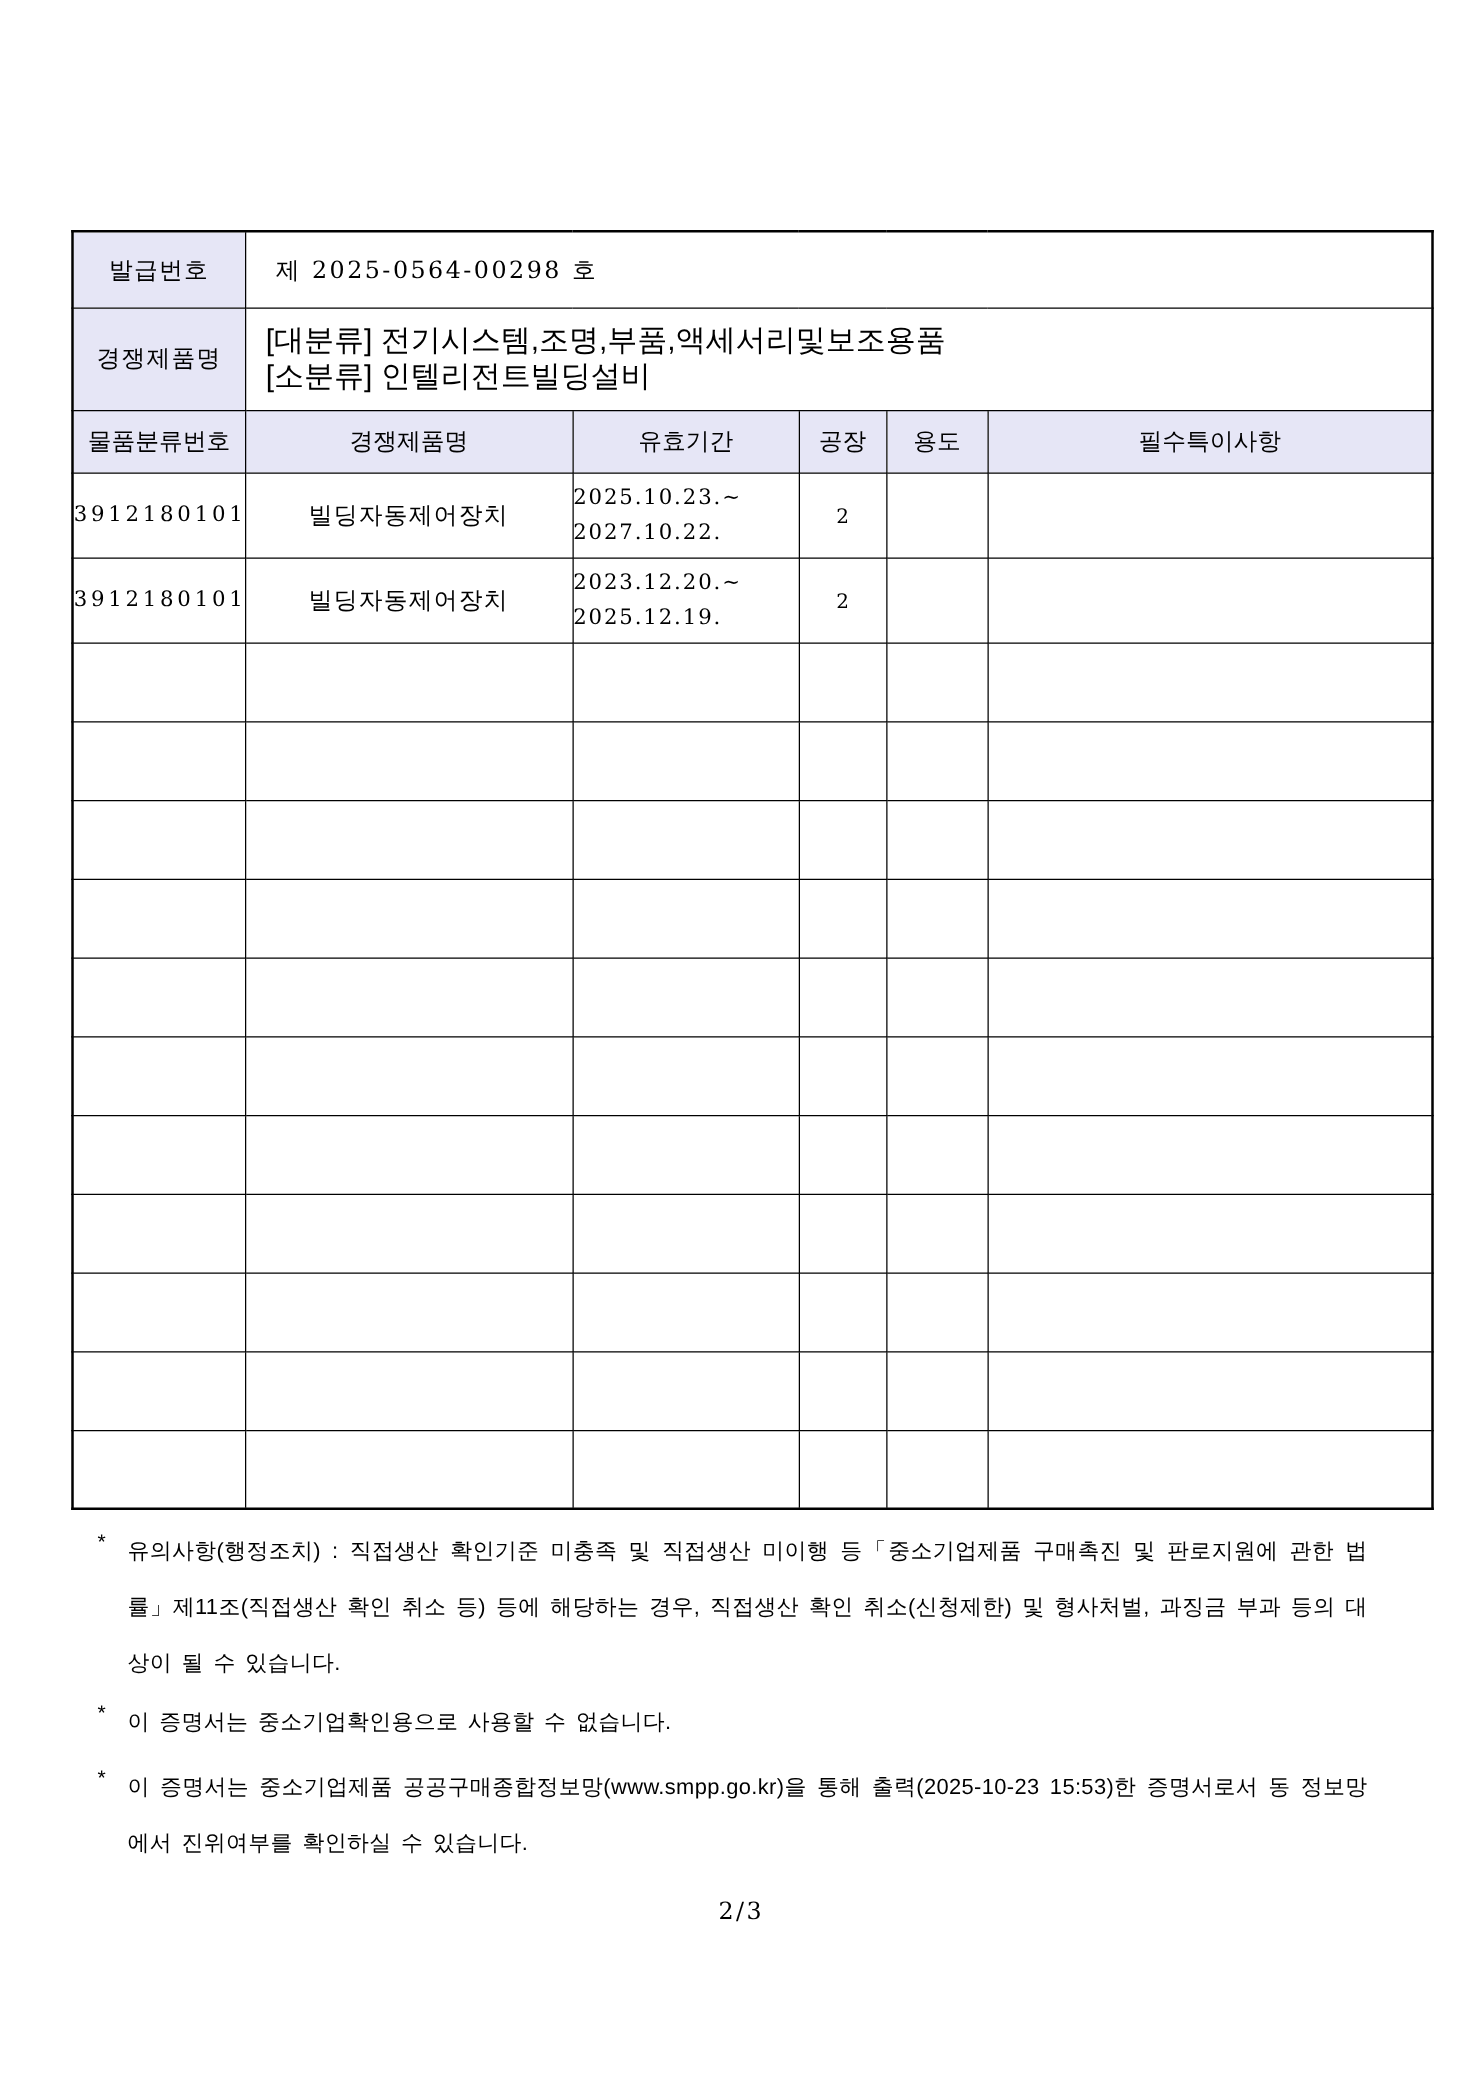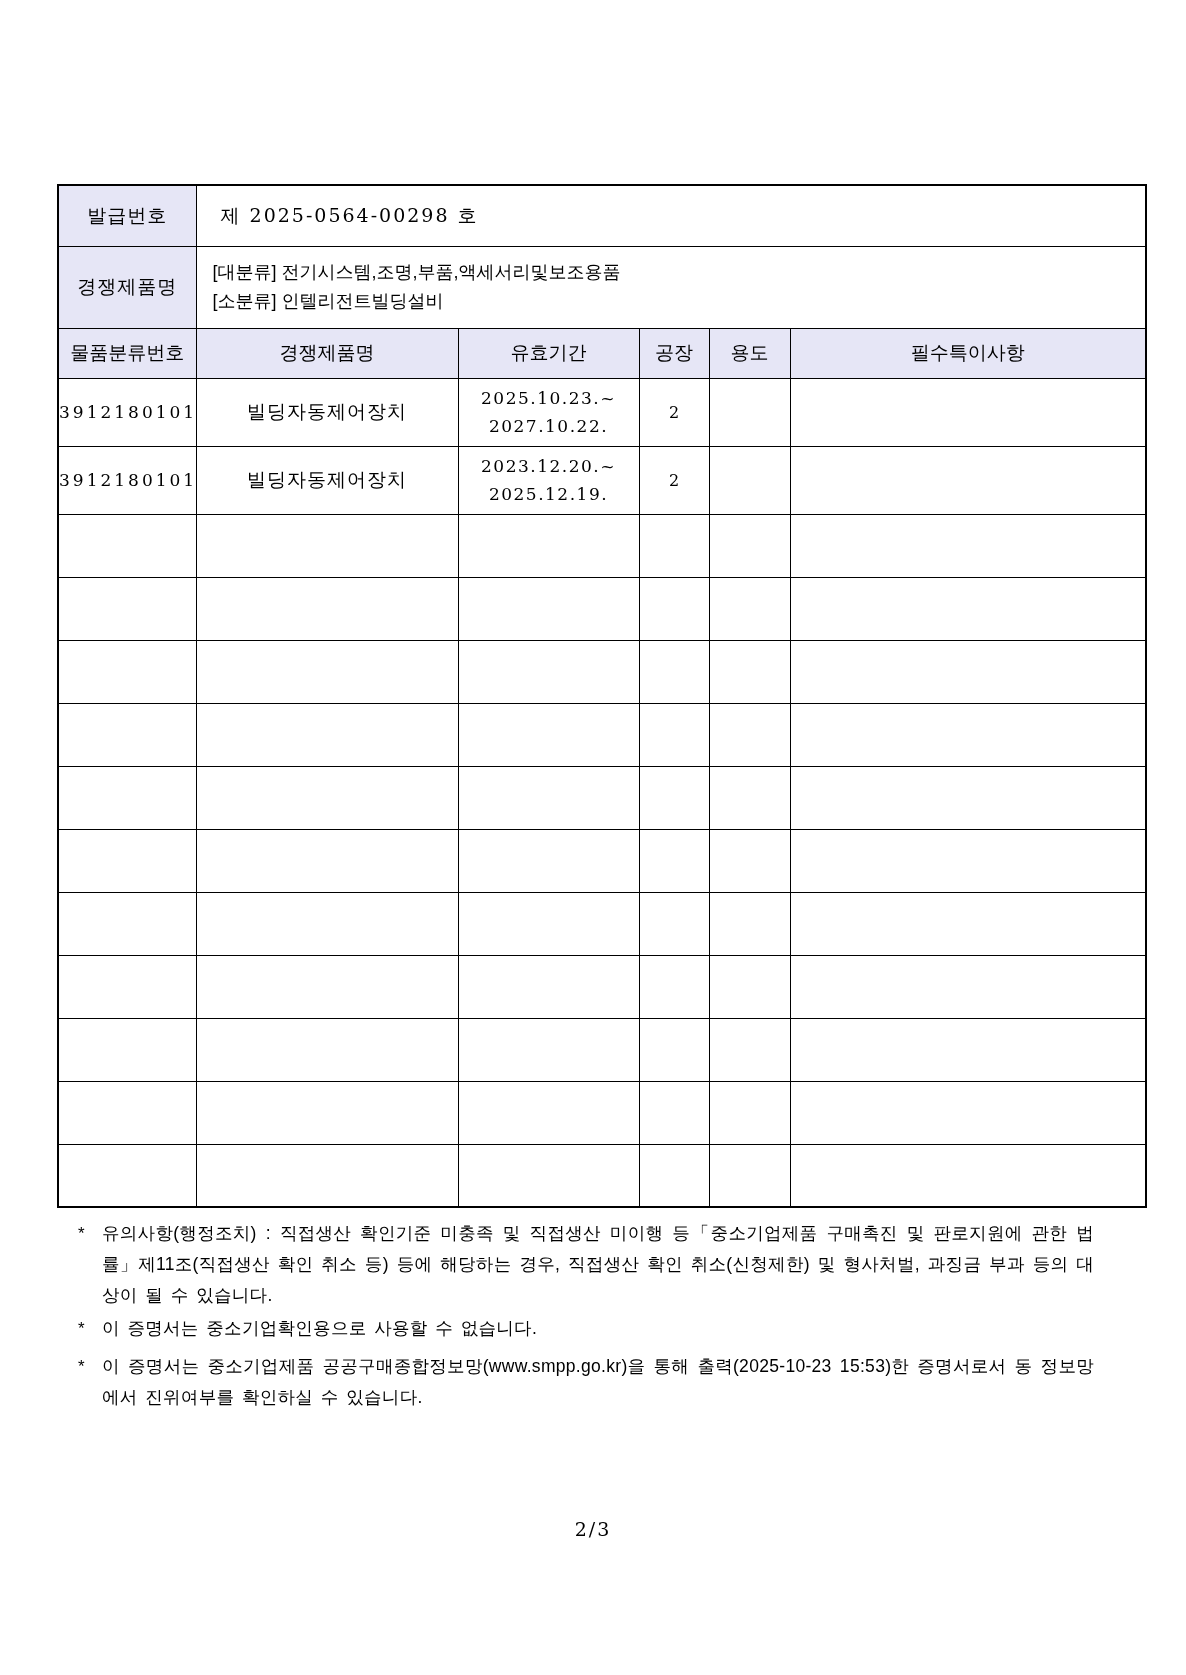--- a/index.html
+++ b/index.html
@@ -37,39 +37,39 @@
   tr.row-colhead { height:50px; }
   tr.data-row { height:68px; }
   tr.empty-row { height:63px; }
 
   td.issue-value {
     font-family:"DejaVu Serif", serif;
     font-size:19px; letter-spacing:2px;
     padding-left:24px; text-align:left;
   }
   td.product-value {
-    font-size:18px; text-align:left;
+    font-size:24px; text-align:left;
     padding-left:16px; line-height:29px;
   }
   tr.row-colhead th {
     background:#e6e6f6;
     font-weight:normal;
     font-size:19px;
     text-align:center;
   }
   td.c-code {
     font-family:"DejaVu Serif", serif;
     font-size:17px; letter-spacing:3px;
     text-align:center;
   }
   td.c-name { font-size:19px; text-align:center; letter-spacing:1px; }
   td.c-period {
     font-family:"DejaVu Serif", serif;
     font-size:17px; letter-spacing:1.5px;
-    text-align:center; line-height:28px;
+    text-align:left; line-height:28px;
   }
   td.c-factory {
     font-family:"DejaVu Serif", serif;
     font-size:16px; text-align:center;
   }
   td.c-usage, td.c-notes { text-align:center; }
 
   
   .notes {
     position:absolute; left:78px; top:1218px; width:1016px;
@@ -79,21 +79,21 @@
   }
   .note + .note { margin-top:2px; }
   .note.gap { margin-top:7px; }
   .note .star {
     width:24px; flex:0 0 24px;
     font-size:17px; line-height:31px;
     text-align:left;
   }
   .note .note-text {
     flex:1;
-    font-size:17.5px; line-height:31px;
+    font-size:17.5px; line-height:45px;
     letter-spacing:0.3px; word-spacing:2.5px;
     text-align:justify;
   }
 
   
   .page-num {
     position:absolute; left:0; top:1518px; width:100%;
     text-align:center;
     font-family:"DejaVu Serif", serif;
     font-size:19px; letter-spacing:2px;

